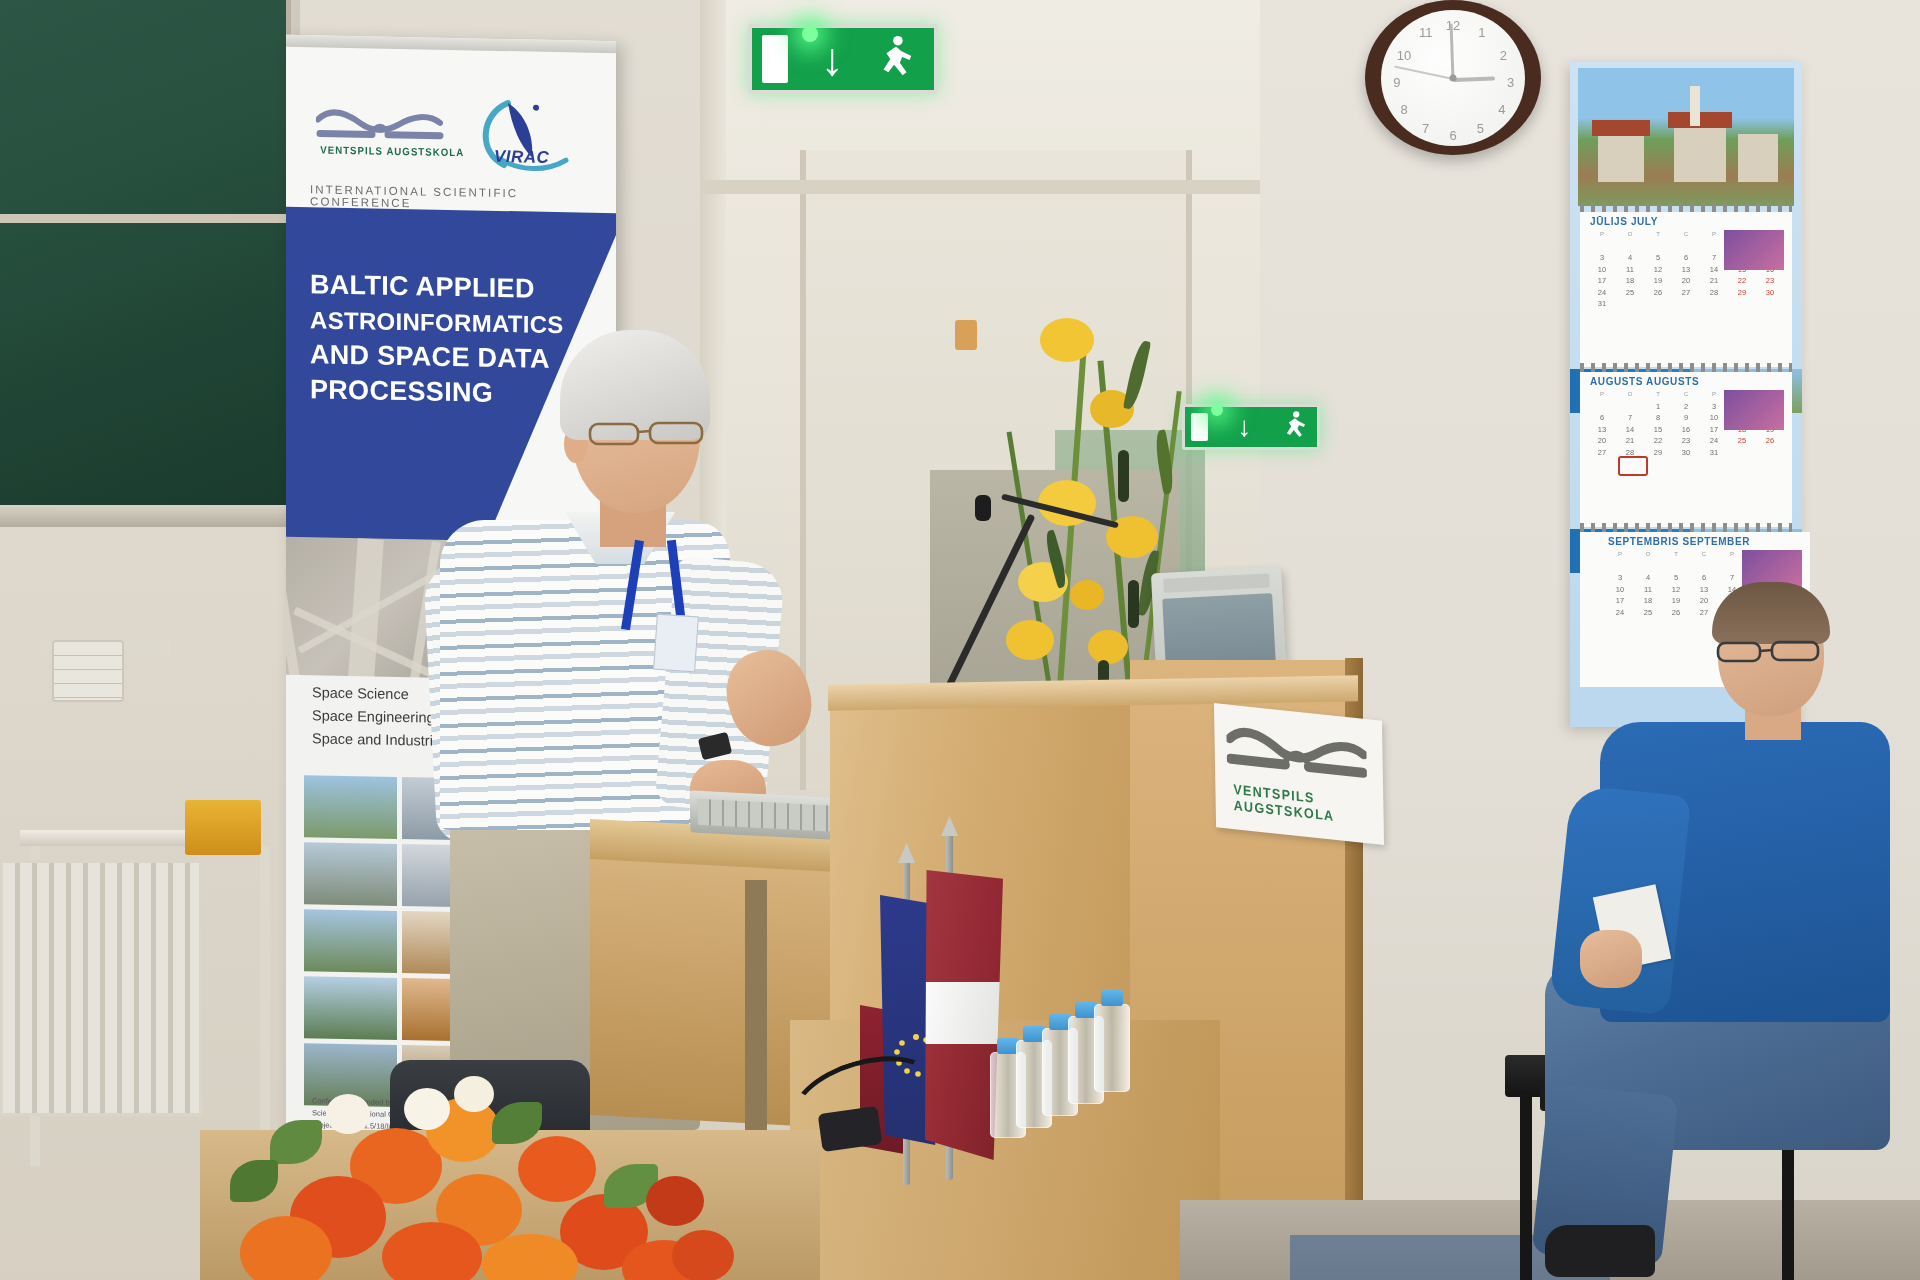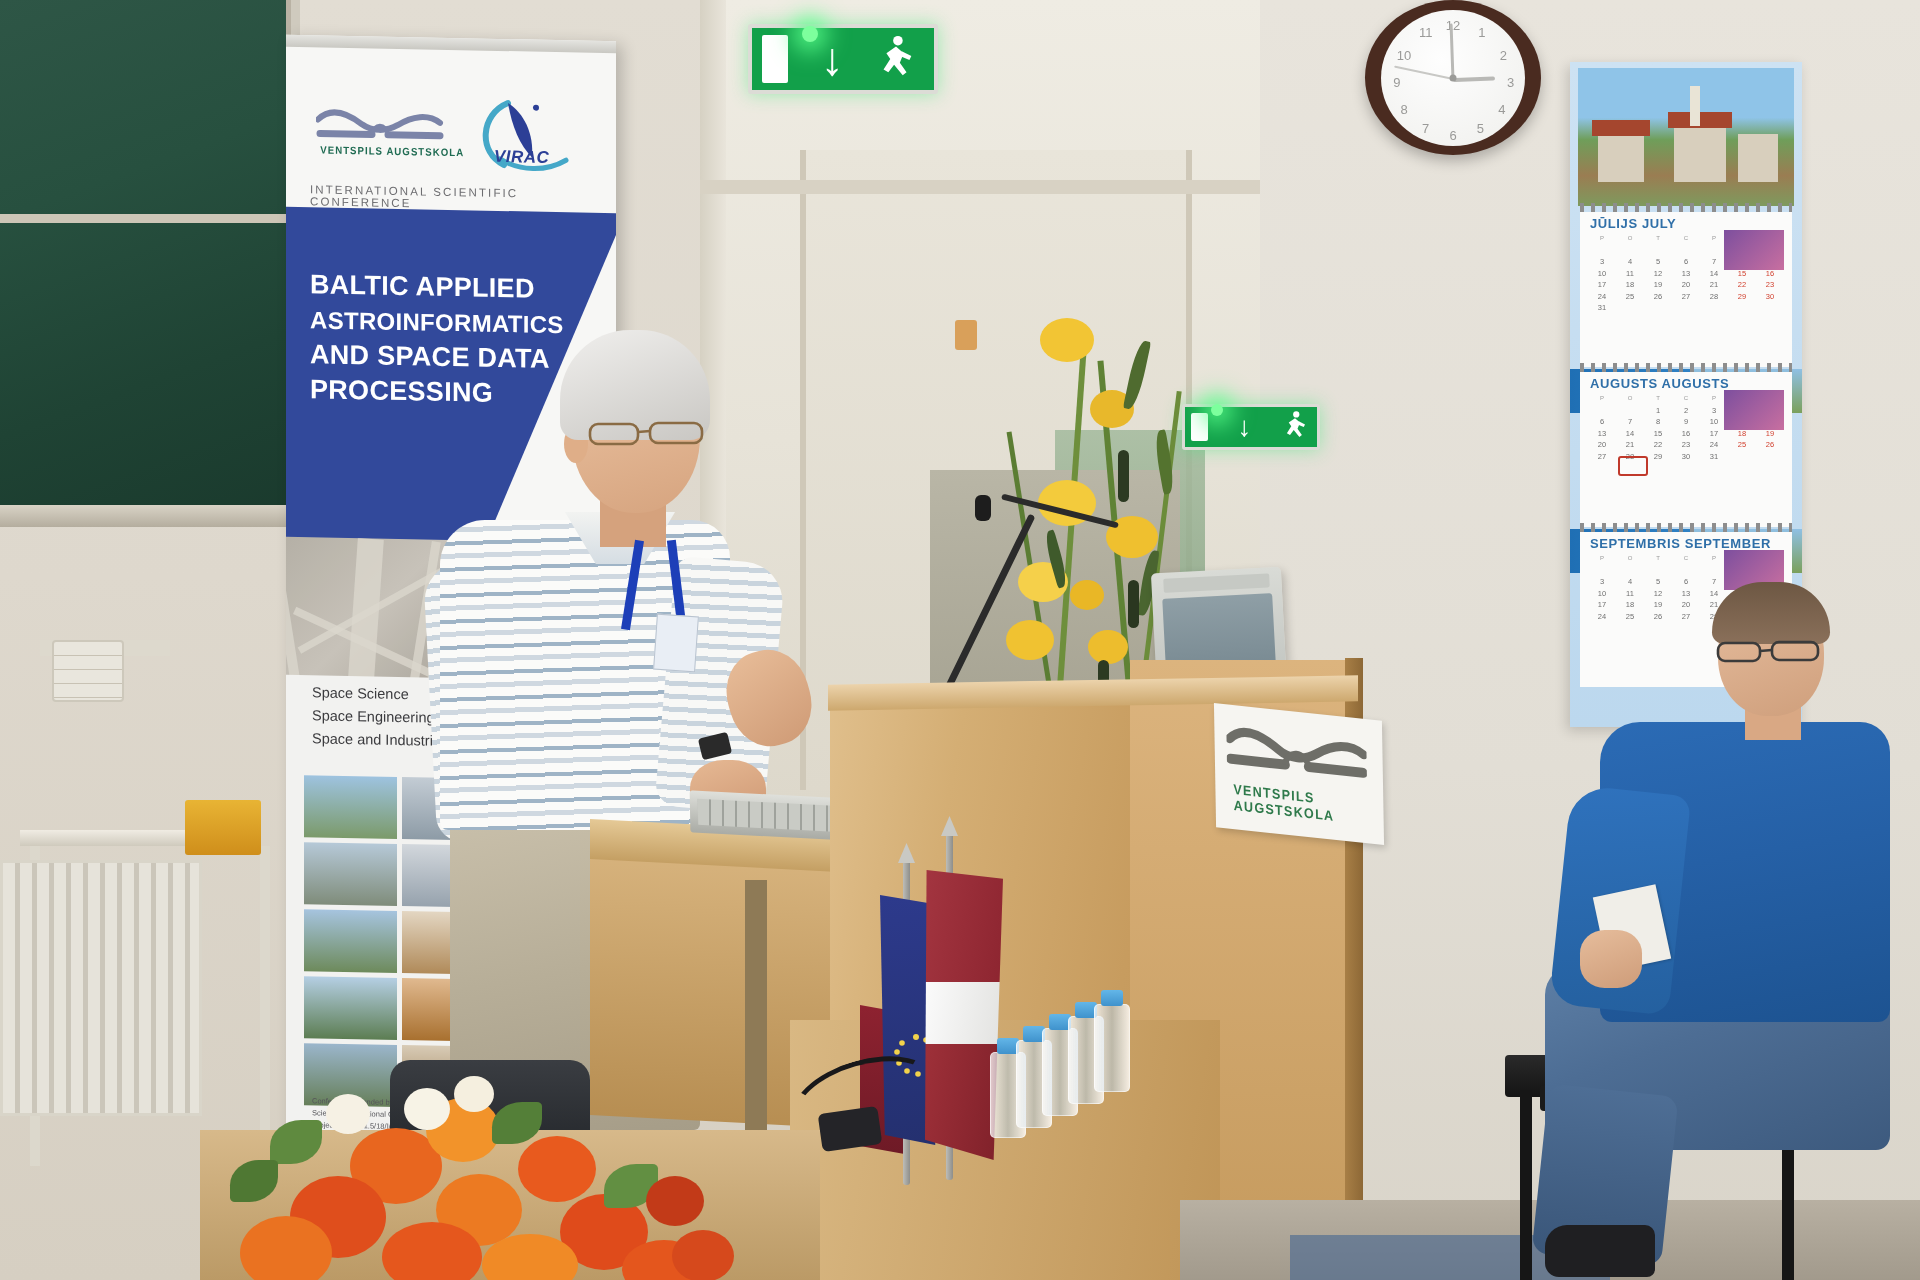--- a/index.html
+++ b/index.html
@@ -79,21 +79,21 @@
     overflow:hidden;}
   .cal-photo .roof{position:absolute;background:#a5462e;}
   .cal-photo .bld{position:absolute;background:#d8cfbd;}
   .cal-page{position:absolute;left:10px;width:212px;height:155px;background:#fbfbfa;}
   .cal-spiral{position:absolute;left:10px;width:212px;height:9px;
     background:repeating-linear-gradient(90deg,#8d8d8d 0 4px,transparent 4px 11px);}
   .cal-band{position:absolute;left:0px;width:232px;height:44px;
     background:linear-gradient(90deg,#1f6fb4,#3f93d3);overflow:hidden;}
   .cal-band .pic{position:absolute;right:0;top:0;width:108px;height:44px;
     background:linear-gradient(180deg,#8fc0e4,#7ba05c);}
-  .cal-mon{font-size:13px;color:#2f6fa8;letter-spacing:.6px;padding:4px 0 2px 10px;font-weight:bold;}
+  .cal-mon{font-size:10px;color:#2f6fa8;letter-spacing:.6px;padding:4px 0 2px 10px;font-weight:bold;}
   .cal-grid{display:grid;grid-template-columns:repeat(7,1fr);padding:0 8px;}
   .cal-grid div{font-size:7.5px;color:#6f6f6f;text-align:center;line-height:11.5px;}
   .cal-grid div.we{color:#d1402e;}
   .cal-grid div.hd{color:#9a9a9a;font-size:6px;}
   .cal-thumb{position:absolute;right:8px;top:18px;width:60px;height:40px;
     background:linear-gradient(135deg,#7d4f9e,#c86fa0);}
   .cal-mark{position:absolute;width:26px;height:16px;border:2.5px solid #c0392b;border-radius:3px;}
 
   
   .banner{left:286px;top:38px;width:330px;height:1160px;
@@ -469,21 +469,21 @@
             <div>31</div>
             <div class="we"></div>
             <div class="we"></div>
           </div>
           <div class="cal-mark" style="left: 38px; top: 84px;"></div>
         </div>
         <div class="cal-band" style="top: 467px;">
           <div class="pic"></div>
         </div>
         <div class="cal-spiral" style="top: 461px;"></div>
-        <div class="cal-page" style="top: 470px;">
+        <div class="cal-page" style="top: 470px; padding-left: 18px;">
           <div class="cal-mon">SEPTEMBRIS  SEPTEMBER</div>
           <div class="cal-thumb"></div>
           <div class="cal-grid">
             <div class="hd">P</div>
             <div class="hd">O</div>
             <div class="hd">T</div>
             <div class="hd">C</div>
             <div class="hd">P</div>
             <div class="hd we">S</div>
             <div class="hd we">S</div>

